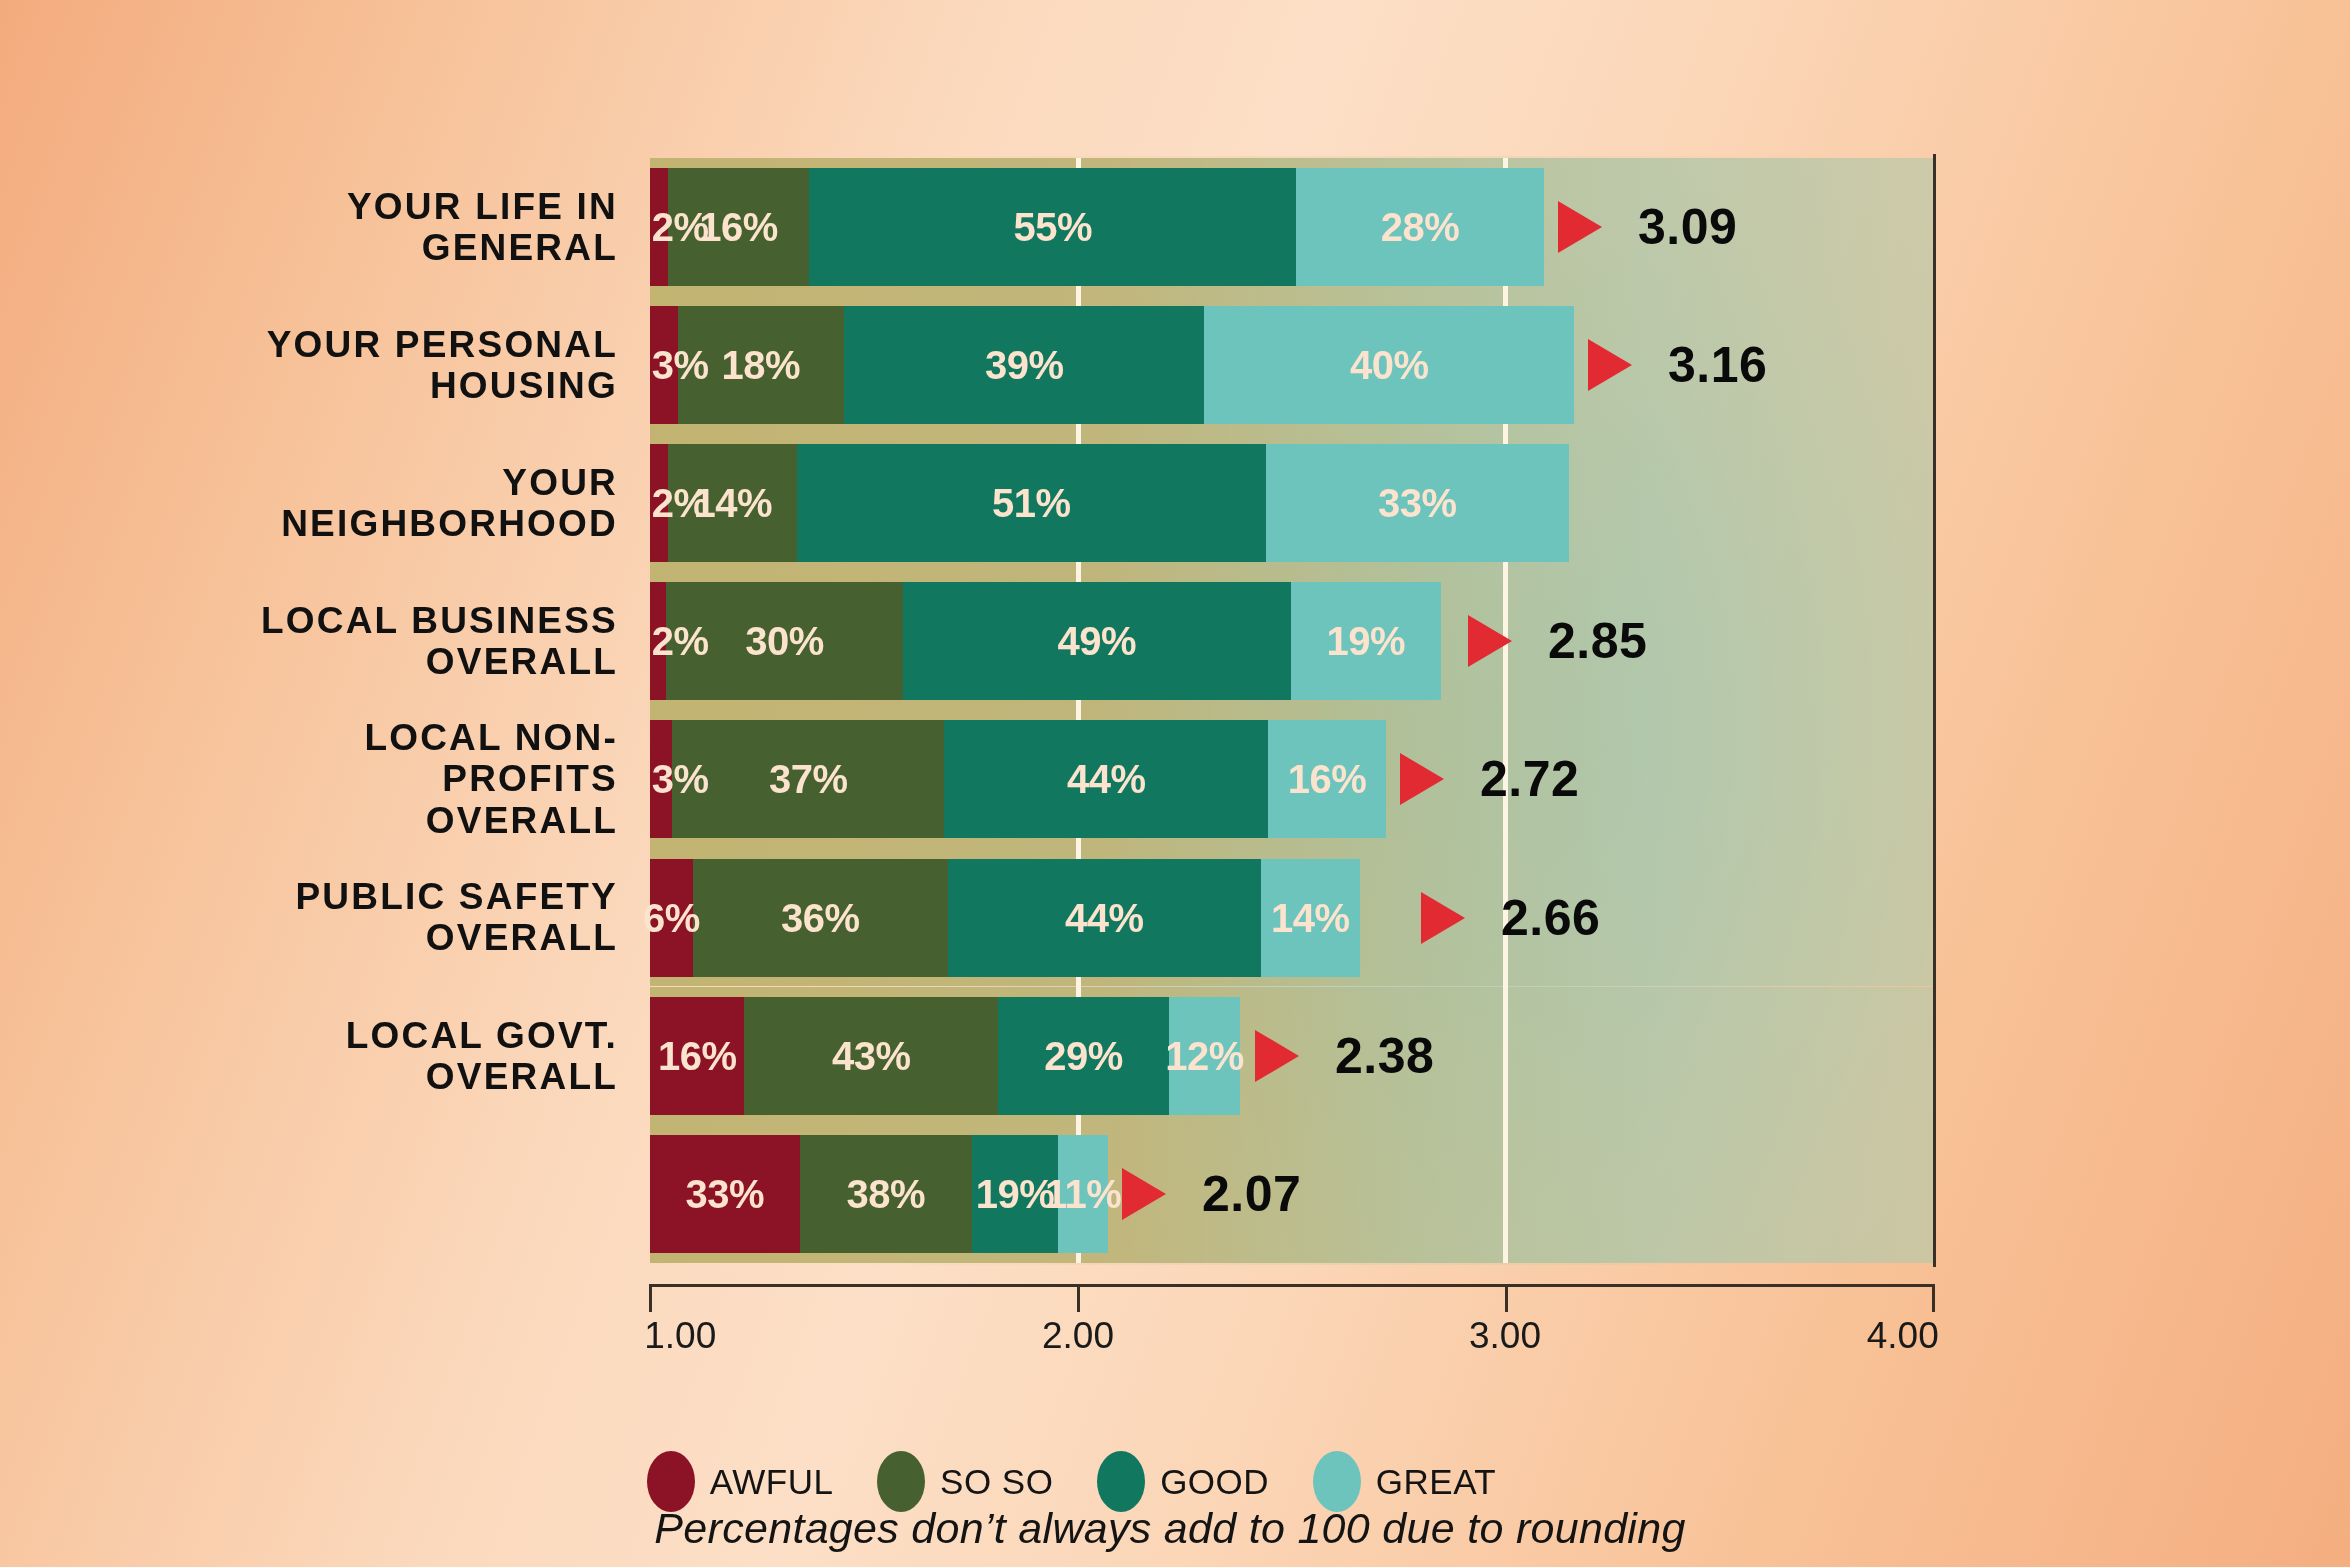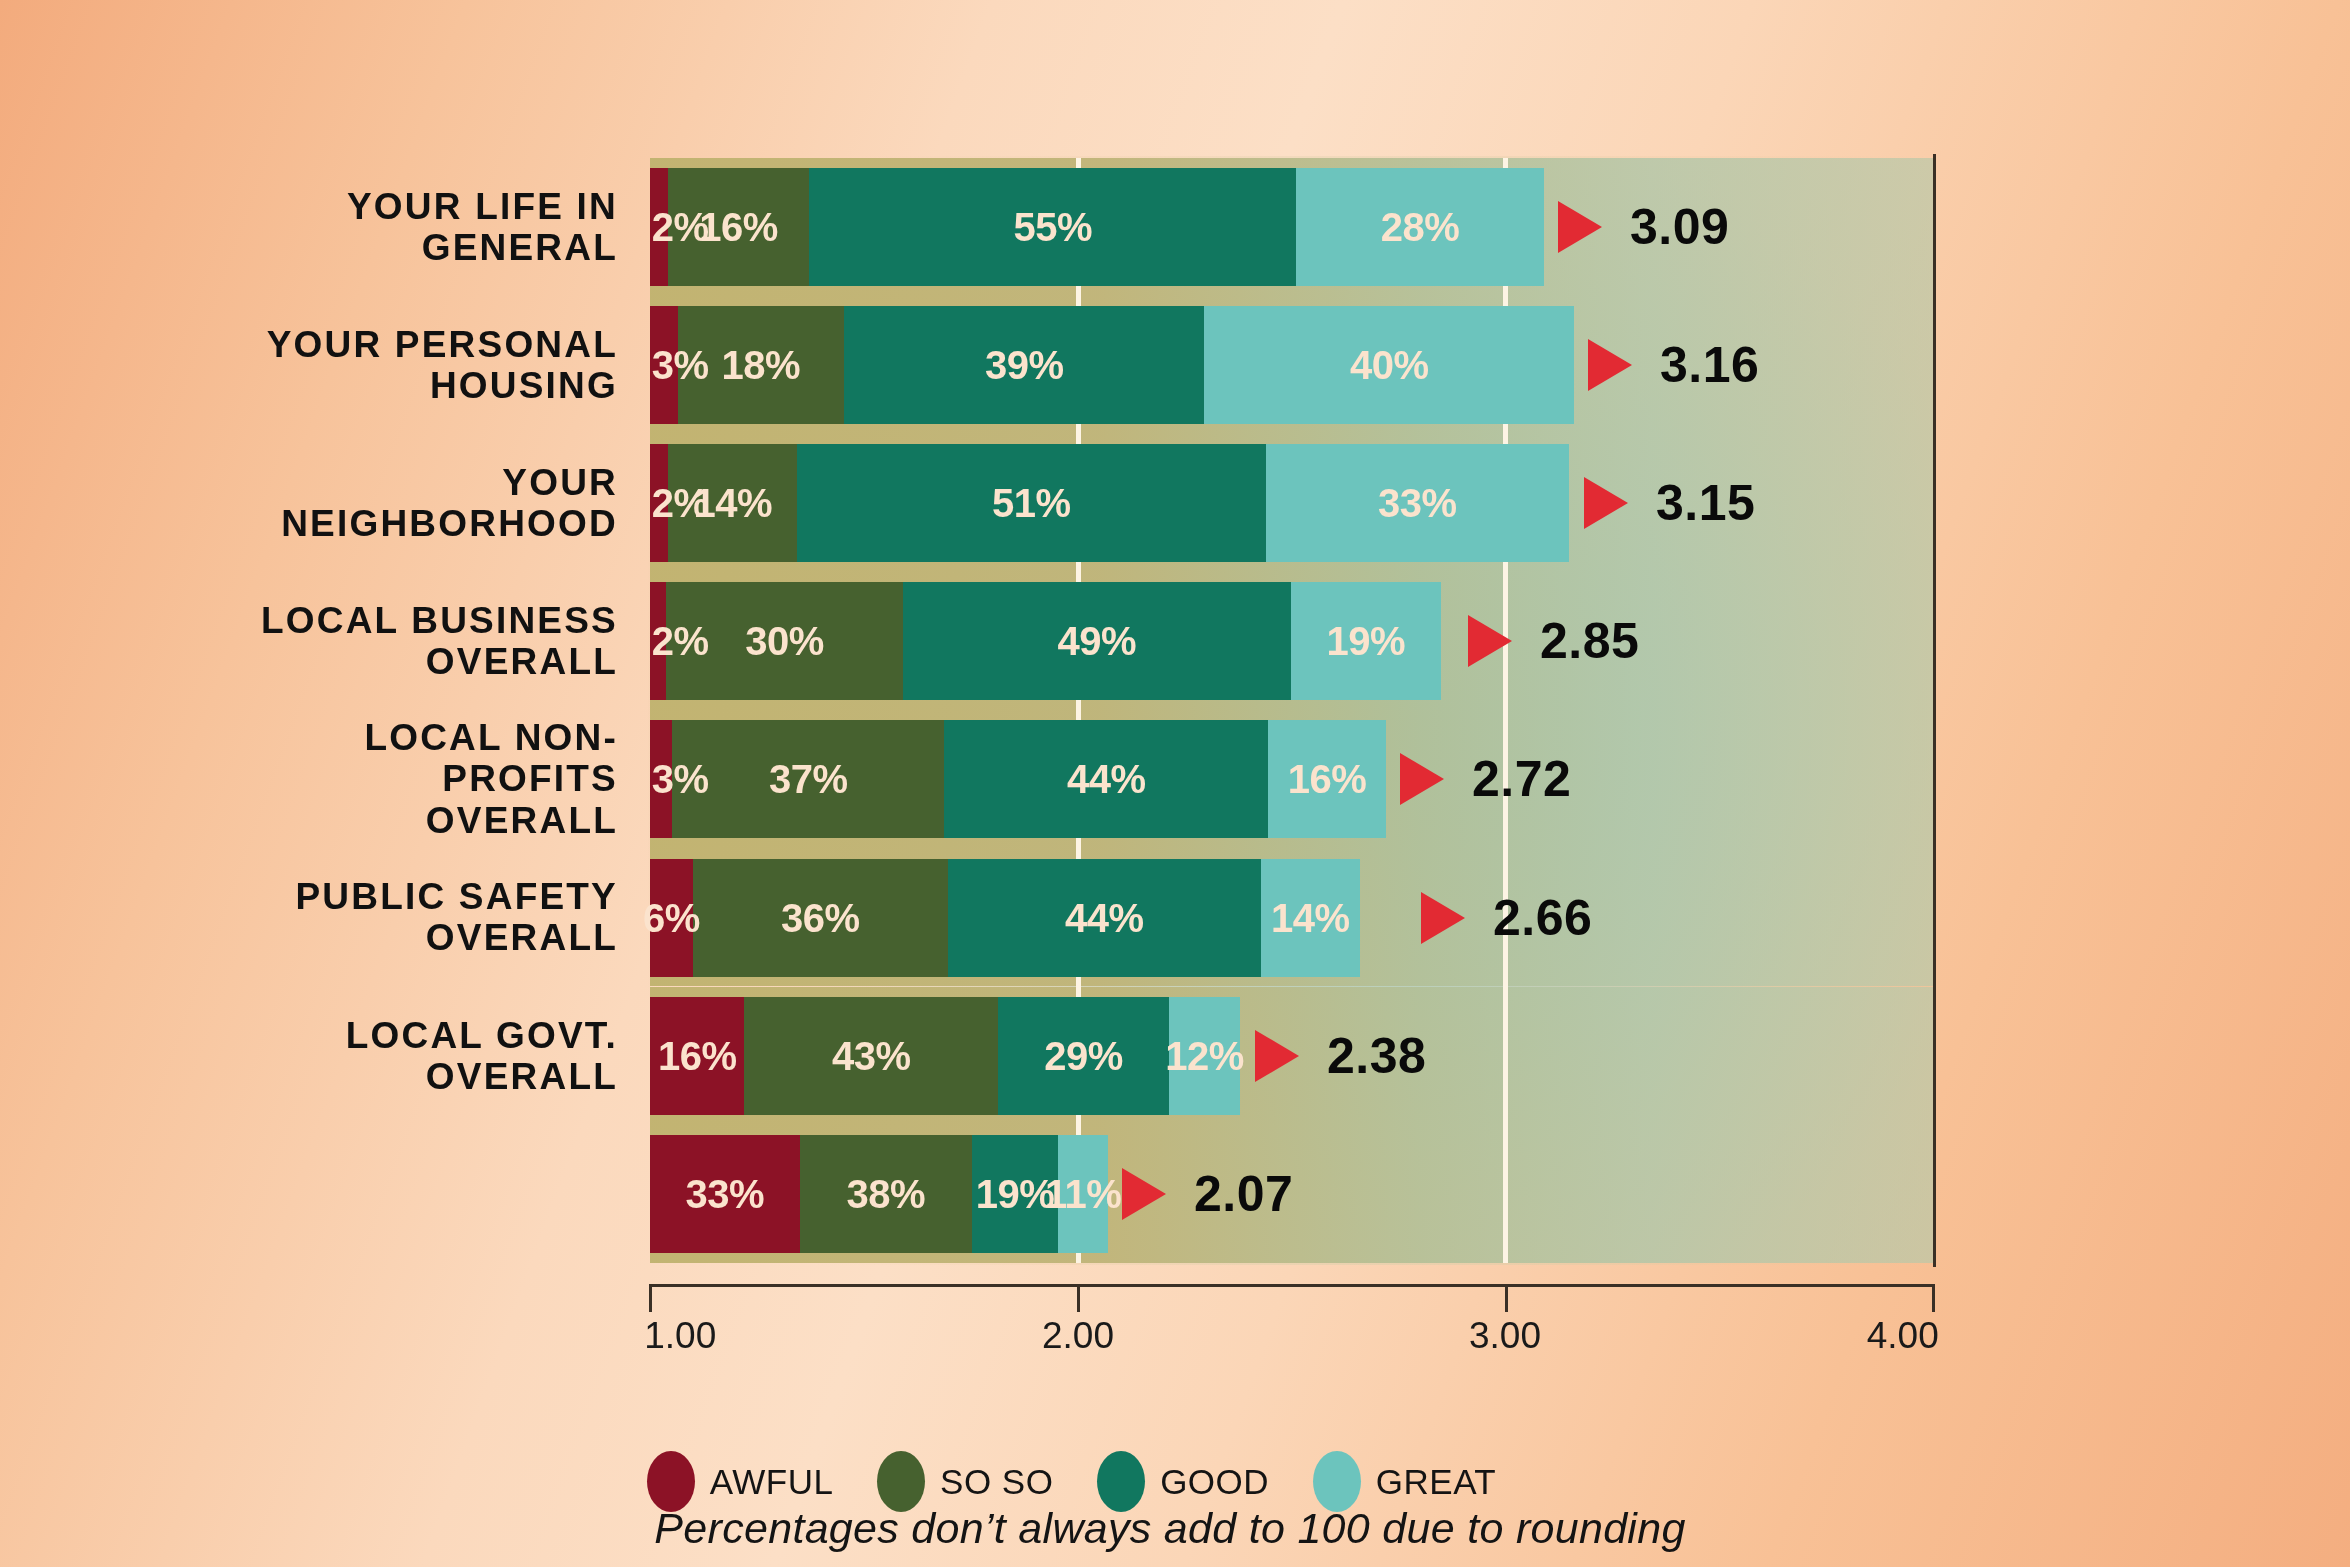--- a/index.html
+++ b/index.html
@@ -117,21 +117,21 @@
   .seg.soso   { background: #46612f; }
   .seg.good   { background: #11775f; }
   .seg.great  { background: #6cc4bd; }
   .seg span { position: relative; z-index: 2; }
 
   
   .marker {
     position: absolute;
     display: flex;
     align-items: center;
-    gap: 28px;
+    gap: 36px;
     height: 100%;
     pointer-events: none;
   }
   .arrow {
     width: 0; height: 0;
     border-top: 26px solid transparent;
     border-bottom: 26px solid transparent;
     border-left: 44px solid #e22a33;
   }
   .score {
@@ -286,24 +286,20 @@
           <div class="seg soso" style="width: 14%;">
             <span>14%</span>
           </div>
           <div class="seg good" style="width: 51%;">
             <span>51%</span>
           </div>
           <div class="seg great" style="width: 33%;">
             <span>33%</span>
           </div>
         </div>
-        <div class="marker" style="left: 934px;">
-          <div class="arrow"></div>
-          <div class="score">3.15</div>
-        </div>
       </div>
       <div class="band" style="top: 414px; height: 138px;"></div>
       <div style="position: absolute; left: 426px; top: 414px; width: 4.6px; height: 138px; background: rgb(253, 244, 228);"></div>
       <div style="position: absolute; left: 853px; top: 414px; width: 4.6px; height: 138px; background: rgb(253, 244, 228);"></div>
       <div class="row" style="top: 424px; height: 118px;">
         <div class="bar" style="width: 791px;">
           <div class="seg awful" style="width: 2%;">
             <span style="position: absolute; left: 1.8px; white-space: nowrap;">2%</span>
           </div>
           <div class="seg soso" style="width: 30%;">

